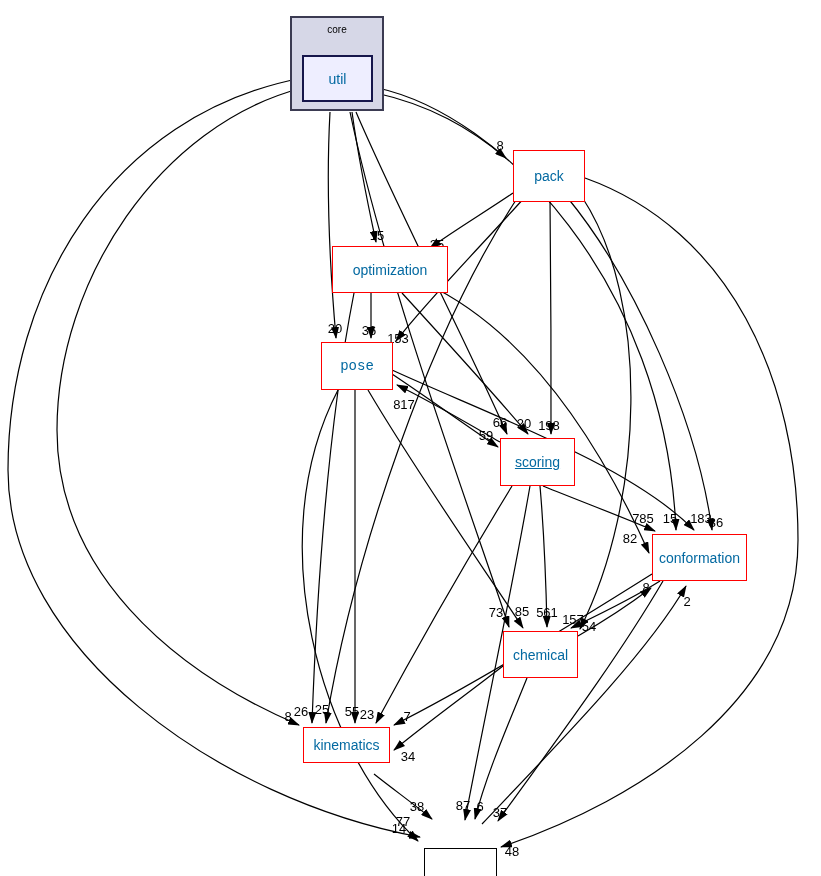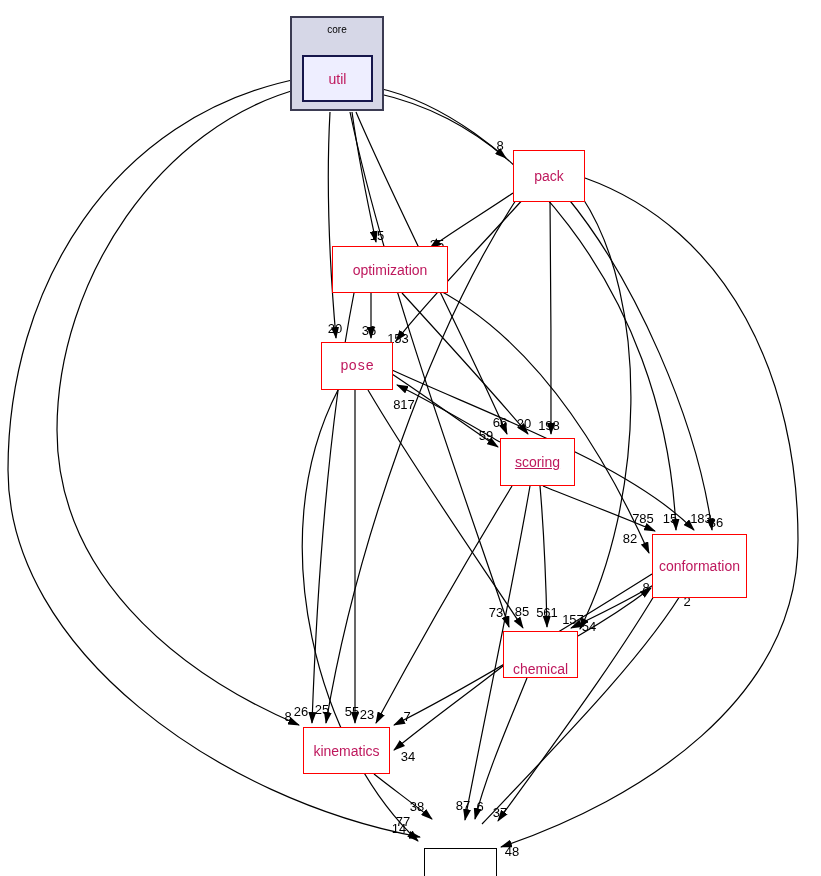--- a/index.html
+++ b/index.html
@@ -18,21 +18,21 @@
   }
   .cluster{
     position:absolute;box-sizing:border-box;
     border:2px solid #3b3b52;
     display:flex;align-items:flex-start;justify-content:center;
   }
   .cluster-label{margin-top:6px;font-size:10px;color:#000;}
   .node{
     position:absolute;box-sizing:border-box;
     display:flex;align-items:center;justify-content:center;
-    font-size:14px;color:#be185d;background:#ffffff;
+    font-size:14px;color:#0369a1;background:#ffffff;
     cursor:pointer;
   }
 </style>
 </head>
 <body>
 
 <div id="stage">
   <svg id="edge-layer" width="821" height="876" viewBox="0 0 821 876" xmlns="http://www.w3.org/2000/svg">
     <defs>
       <marker id="arrow" markerWidth="12" markerHeight="8" refX="11" refY="4" orient="auto" markerUnits="userSpaceOnUse">
@@ -130,26 +130,26 @@
       </div>
       <div class="node" style="left: 332px; top: 246px; width: 116px; height: 47px; background: rgb(255, 255, 255); border: 1px solid rgb(255, 0, 0);">
         <span>optimization</span>
       </div>
       <div class="node" style="left: 321px; top: 342px; width: 72px; height: 48px; background: rgb(255, 255, 255); border: 1px solid rgb(255, 0, 0); font-family: Liberation Mono, monospace;">
         <span>pose</span>
       </div>
       <div class="node" style="left: 500px; top: 438px; width: 75px; height: 48px; background: rgb(255, 255, 255); border: 1px solid rgb(255, 0, 0); text-decoration: underline;">
         <span>scoring</span>
       </div>
-      <div class="node" style="left: 652px; top: 534px; width: 95px; height: 64px; background: rgb(255, 255, 255); border: 1px solid rgb(255, 0, 0);">
+      <div class="node" style="left: 652px; top: 534px; width: 95px; height: 47px; background: rgb(255, 255, 255); border: 1px solid rgb(255, 0, 0);">
         <span>conformation</span>
       </div>
-      <div class="node" style="left: 503px; top: 631px; width: 75px; height: 47px; background: rgb(255, 255, 255); border: 1px solid rgb(255, 0, 0); align-items: flex-end;">
+      <div class="node" style="left: 503px; top: 631px; width: 75px; height: 47px; background: rgb(255, 255, 255); border: 1px solid rgb(255, 0, 0);">
         <span>chemical</span>
       </div>
-      <div class="node" style="left: 303px; top: 727px; width: 87px; height: 47px; background: rgb(255, 255, 255); border: 1px solid rgb(255, 0, 0);">
+      <div class="node" style="left: 303px; top: 727px; width: 87px; height: 36px; background: rgb(255, 255, 255); border: 1px solid rgb(255, 0, 0);">
         <span>kinematics</span>
       </div>
       <div class="node" style="left: 424px; top: 848px; width: 73px; height: 47px; background: rgb(255, 255, 255); border: 1px solid rgb(0, 0, 0); align-items: flex-end;">
         <span>id</span>
       </div>
     </div>
 </div>
 
 </body></html>

